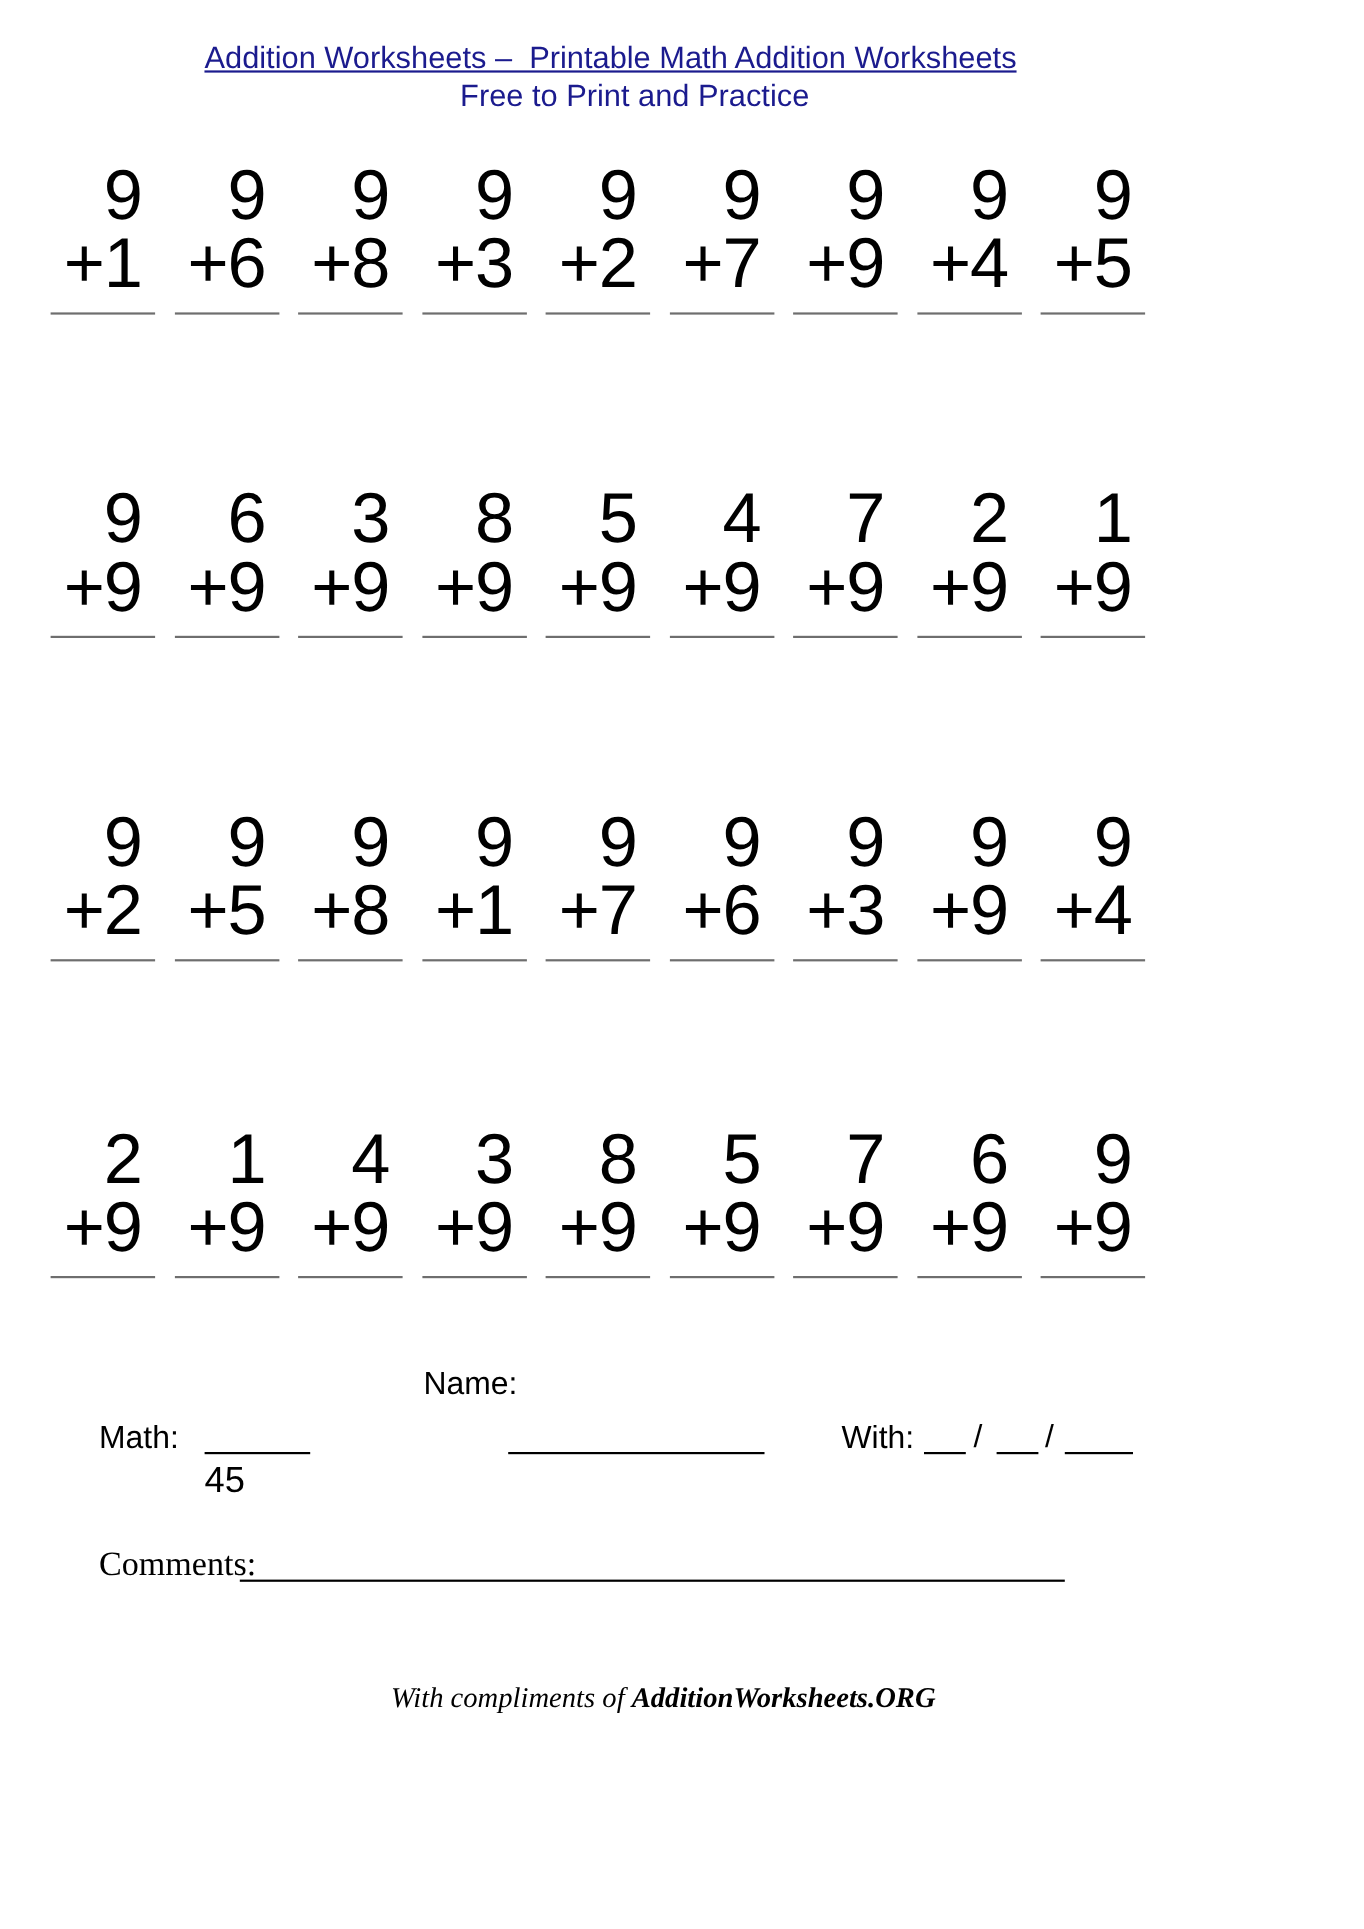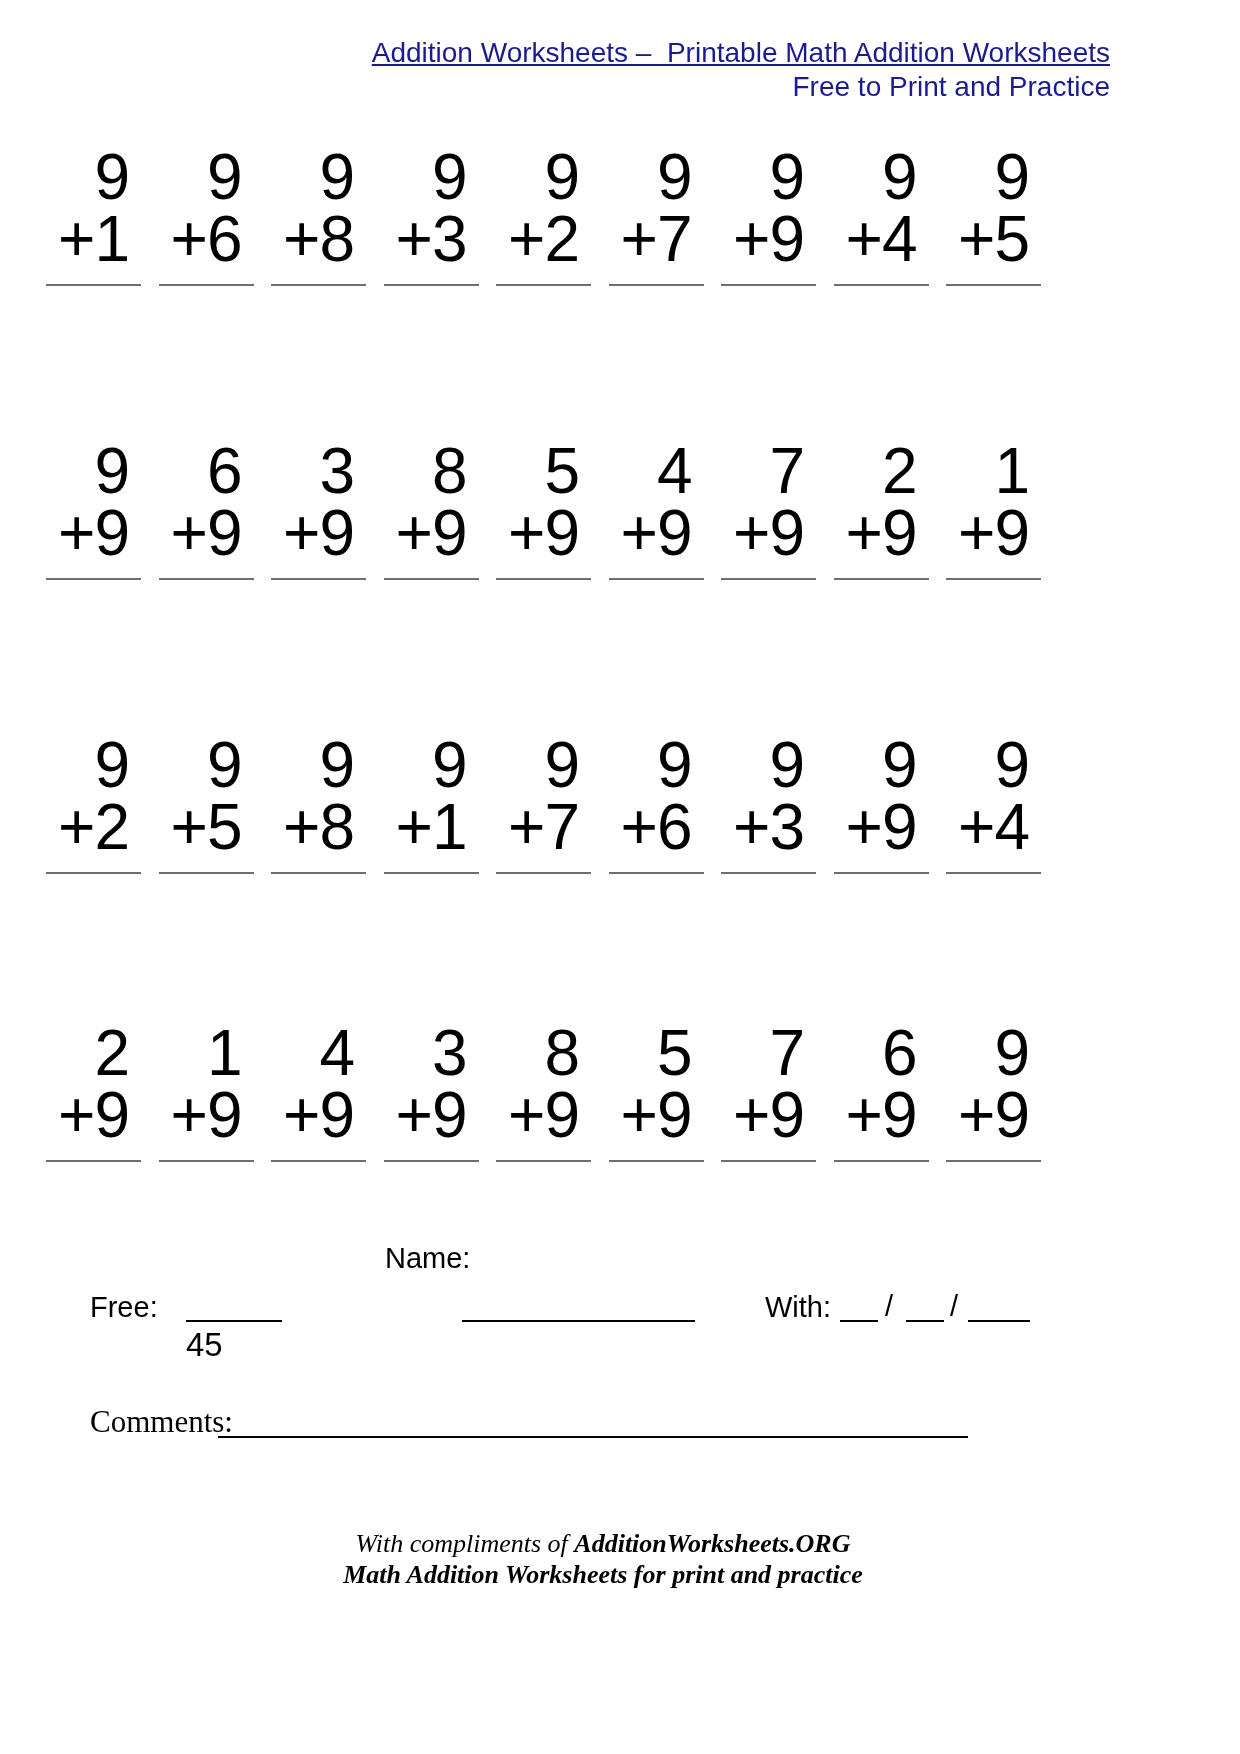--- a/index.html
+++ b/index.html
@@ -8,21 +8,21 @@
   }
   html,body{margin:0;padding:0;background:#ffffff;}
   body{
     width:1240px;height:1754px;
     font-family:"Liberation Sans",sans-serif;
     color:#000;
   }
   .page{position:relative;width:1240px;height:1754px;overflow:hidden;background:#fff;}
 
   
-  .title-block{position:absolute;top:36px;left:0;width:1110px;text-align:right;color:var(--title-color);}
+  .title-block{position:absolute;top:36px;left:0;width:1110px;text-align:center;color:var(--title-color);}
   .title-line1{font-size:28px;line-height:34px;text-decoration:underline;white-space:pre-wrap;}
   .title-line2{font-size:28px;line-height:34px;margin-left:44px;}
 
   
   .prow{position:absolute;left:45px;width:1000px;display:flex;justify-content:space-between;}
   .prow.r0{top:146px;}
   .prow.r1{top:440px;}
   .prow.r2{top:734px;}
   .prow.r3{top:1022px;}
   .prob{width:100px;}
@@ -258,35 +258,34 @@
           <div class="ansline"></div>
         </div>
         <div class="prob">
           <div class="num">9</div>
           <div class="num">+9</div>
           <div class="ansline"></div>
         </div>
       </div>
     </div>
 
-  <div class="field-label" id="score-label">Free:</div>
+  <div class="field-label" id="score-label">Math:</div>
   <div class="blank" id="score-blank"></div>
   <div id="score-value">45</div>
 
   <div class="field-label" id="name-label">Name:</div>
   <div class="blank" id="name-blank"></div>
 
   <div class="field-label" id="date-label">With:</div>
   <div class="blank" id="date-blank-1"></div>
   <div class="date-sep" id="date-sep-1">/</div>
   <div class="blank" id="date-blank-2"></div>
   <div class="date-sep" id="date-sep-2">/</div>
   <div class="blank" id="date-blank-3"></div>
 
   <div id="comments-label">Comments:</div>
   <div class="blank" id="comments-blank"></div>
 
   <div class="credits">
     <div><span>With compliments of </span><span class="bold">AdditionWorksheets.ORG</span></div>
-    <div class="bold">Math Addition Worksheets for print and practice</div>
   </div>
 
 </div>
 
 </body></html>

